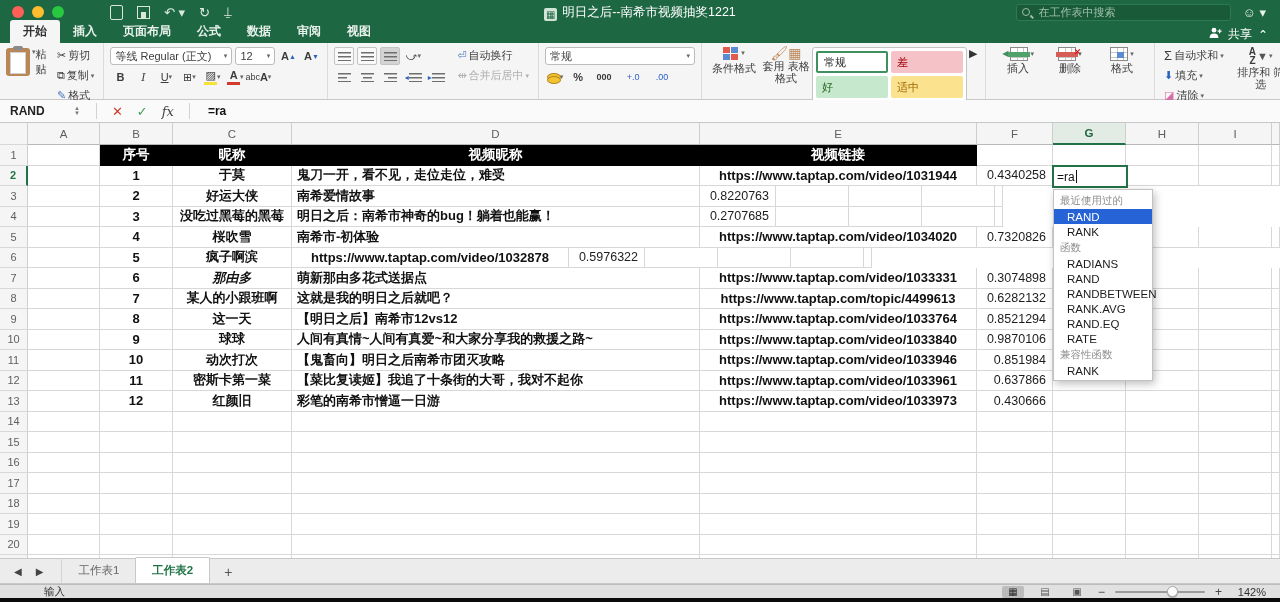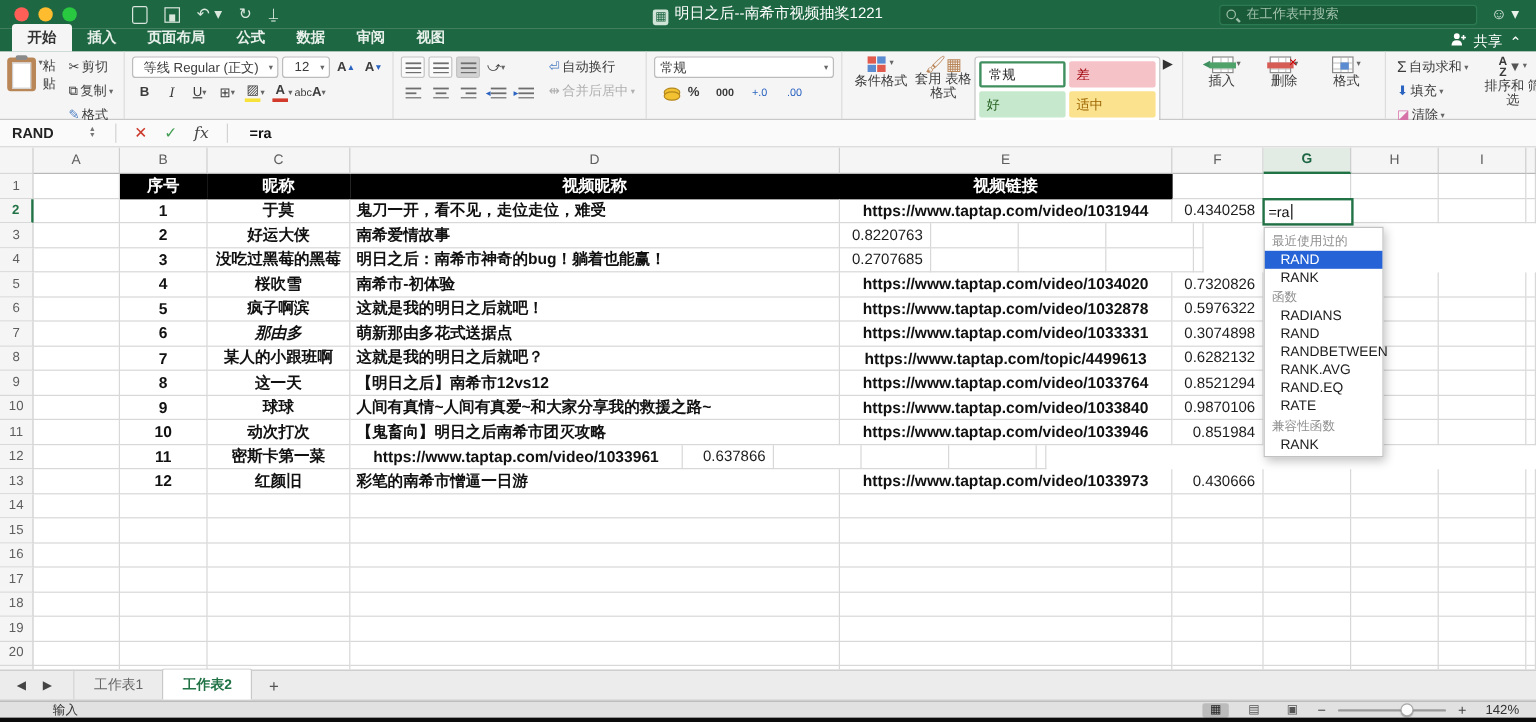--- a/index.html
+++ b/index.html
@@ -31,21 +31,21 @@
   
   #tabstrip { left:0; top:24px; width:1280px; height:19px; background:#1e6743; display:flex; align-items:flex-end; padding-left:10px; }
   .mtab { color:#e7f0ea; font-size:12px; font-weight:bold; padding:3px 13px 3px; cursor:default; }
   .mtab.active { background:#f6f5f6; color:#333; border-radius:3px 3px 0 0; }
   #share-area { position:absolute; right:12px; top:26px; color:#fff; font-size:12px; display:flex; gap:6px; align-items:center; }
 
   
   #ribbon { left:0; top:43px; width:1280px; height:57px; background:#f6f5f6; border-bottom:1px solid #c9c8c9; display:flex; font-size:11px; color:#3c3c3c; }
   .rgroup { display:flex; padding:4px 6px; border-right:1px solid #dddcdd; align-items:flex-start; }
   .vstack { display:flex; flex-direction:column; gap:3px; }
-  .hrow { display:flex; gap:3px; align-items:center;text-align:center; }
+  .hrow { display:flex; gap:3px; align-items:center; }
   .rbtn { display:flex; align-items:center; gap:2px; padding:1px 3px; border-radius:2px; cursor:default; white-space:nowrap; }
   .combo { background:#fff; border:1px solid #bdbcbd; border-radius:3px; height:18px; display:flex; align-items:center; padding:0 4px; gap:4px; }
   .carr { font-size:7px; color:#666; }
   .sq { width:20px; height:18px; border:1px solid #c4c3c4; background:#fbfafb; border-radius:2px; display:flex; align-items:center; justify-content:center; }
   .sq.sel { background:#d4d3d4; }
   .sq.noborder { border-color:transparent; background:transparent; }
   .paste-big { display:flex; flex-direction:row; align-items:center; width:44px; }
   .clipboard { width:24px; height:28px; background:#b98658; border-radius:3px; position:relative; }
   .clipboard::before{ content:""; position:absolute; left:4px; top:4px; width:14px; height:20px; background:#fff; border:1px solid #d0cfd0; }
   .clipboard::after{ content:""; position:absolute; left:7px; top:-2px; width:10px; height:4px; background:#8a8a8a; border-radius:2px; }
@@ -511,21 +511,20 @@
         <div class="cell" style="min-width: 73px; width: 73px;"></div>
         <div class="cell" style="min-width: 73px; width: 73px;"></div>
         <div class="cell" style="min-width: 73px; width: 73px;"></div>
         <div class="cell" style="width: 8px;"></div>
       </div>
       <div class="grow" style="height: 20.5px;">
         <div class="rowhdr">6</div>
         <div class="cell" style="min-width: 72px; width: 72px;"></div>
         <div class="cell c-center" style="min-width: 73px; width: 73px;">5</div>
         <div class="cell c-center" style="min-width: 119px; width: 119px;">疯子啊滨</div>
-        <div class="cell c-left" style="min-width: 408px; width: 408px;">这就是我的明日之后就吧！</div>
         <div class="cell c-center" style="min-width: 277px; width: 277px;">https://www.taptap.com/video/1032878</div>
         <div class="cell c-right" style="min-width: 76px; width: 76px;">0.5976322</div>
         <div class="cell" style="min-width: 73px; width: 73px;"></div>
         <div class="cell" style="min-width: 73px; width: 73px;"></div>
         <div class="cell" style="min-width: 73px; width: 73px;"></div>
         <div class="cell" style="width: 8px;"></div>
       </div>
       <div class="grow" style="height: 20.5px;">
         <div class="rowhdr">7</div>
         <div class="cell" style="min-width: 72px; width: 72px;"></div>
@@ -589,20 +588,21 @@
         <div class="cell" style="min-width: 73px; width: 73px;"></div>
         <div class="cell" style="min-width: 73px; width: 73px;"></div>
         <div class="cell" style="min-width: 73px; width: 73px;"></div>
         <div class="cell" style="width: 8px;"></div>
       </div>
       <div class="grow" style="height: 20.5px;">
         <div class="rowhdr">12</div>
         <div class="cell" style="min-width: 72px; width: 72px;"></div>
         <div class="cell c-center" style="min-width: 73px; width: 73px;">11</div>
         <div class="cell c-center" style="min-width: 119px; width: 119px;">密斯卡第一菜</div>
+        <div class="cell c-left" style="min-width: 408px; width: 408px;">【菜比复读姬】我追了十条街的大哥，我对不起你</div>
         <div class="cell c-center" style="min-width: 277px; width: 277px;">https://www.taptap.com/video/1033961</div>
         <div class="cell c-right" style="min-width: 76px; width: 76px;">0.637866</div>
         <div class="cell" style="min-width: 73px; width: 73px;"></div>
         <div class="cell" style="min-width: 73px; width: 73px;"></div>
         <div class="cell" style="min-width: 73px; width: 73px;"></div>
         <div class="cell" style="width: 8px;"></div>
       </div>
       <div class="grow" style="height: 20.5px;">
         <div class="rowhdr">13</div>
         <div class="cell" style="min-width: 72px; width: 72px;"></div>

